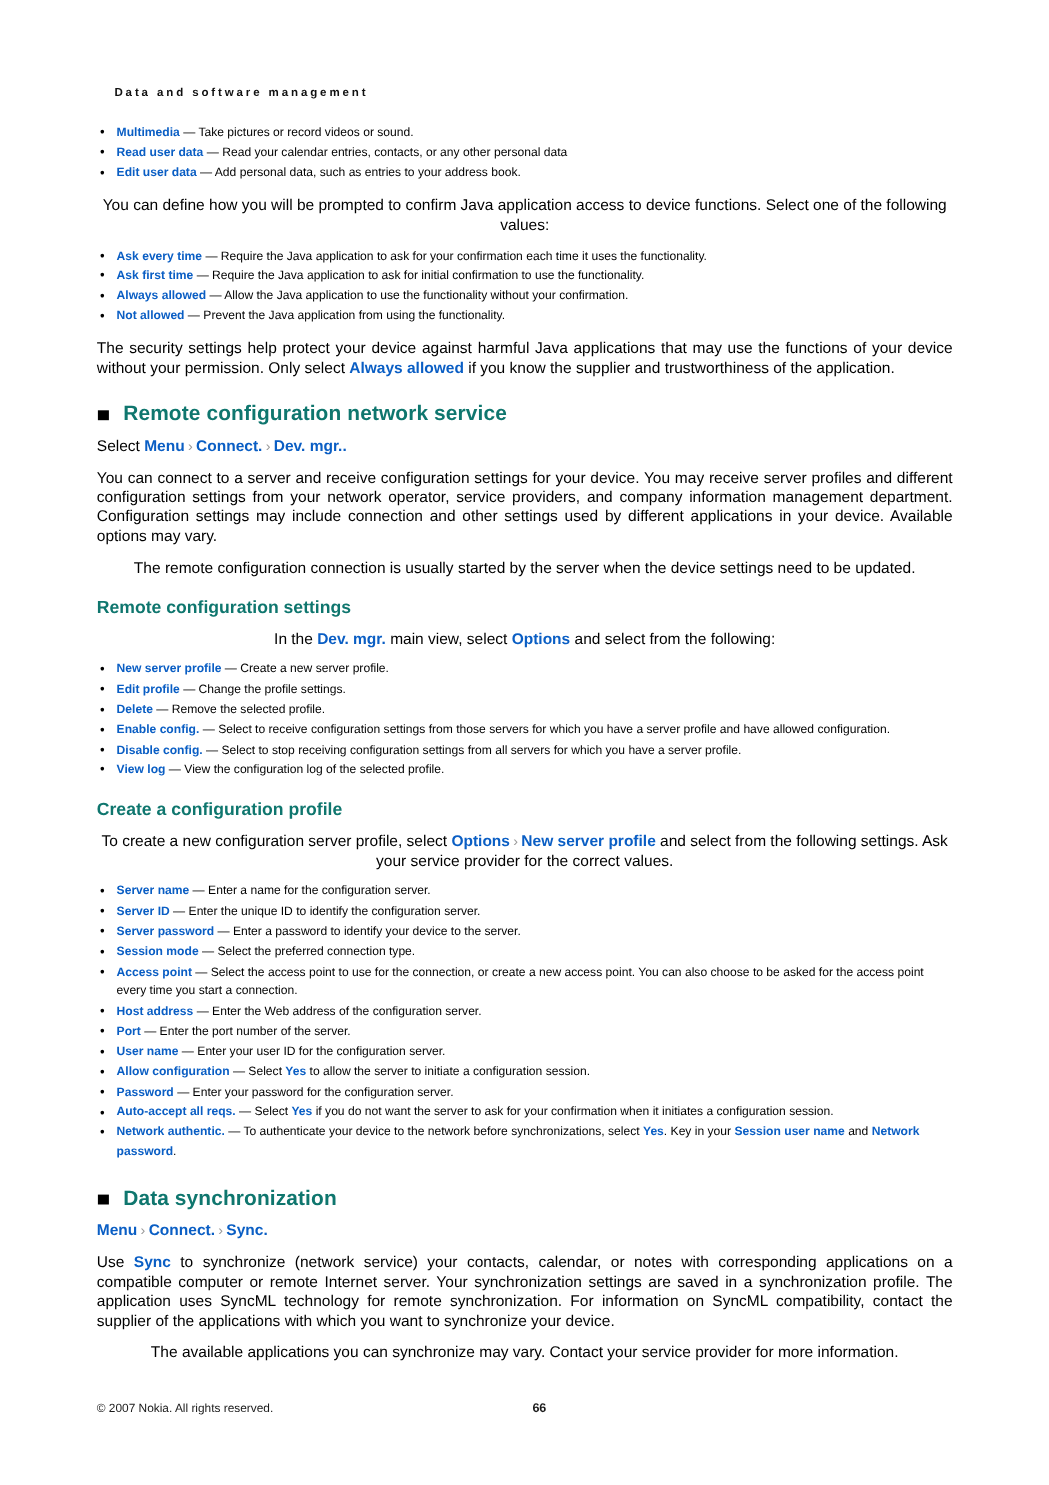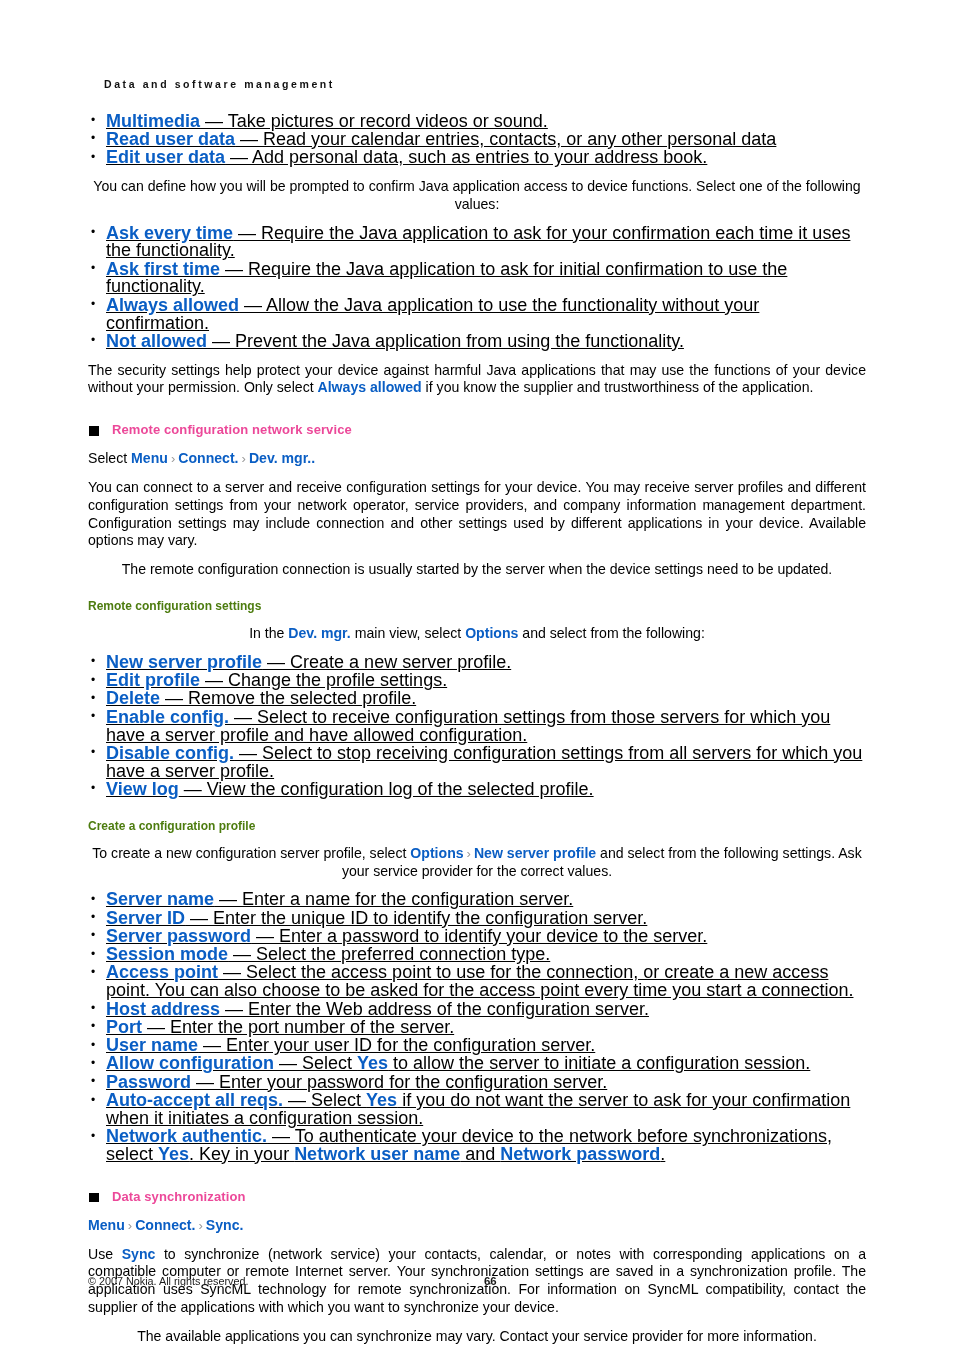--- a/index.html
+++ b/index.html
@@ -67,62 +67,61 @@
 
   
   ul.blist {
     list-style: none;
     margin: 0 0 11px 0;
     padding: 0;
   }
   ul.blist > li {
     position: relative;
     padding-left: 18px;
-    font-size: 18px;
+    font-size: 11px;
     line-height: 17.8px;
     margin: 0 0 0.5px 0;
-    text-decoration: underline;
   }
   ul.blist > li::before {
     content: "\2022";
     position: absolute;
     left: 3px;
     top: -0.5px;
     font-size: 12px;
     color: #000;
   }
 
   
   .sec-head {
     position: relative;
-    font-size: 13px;
+    font-size: 19px;
     font-weight: bold;
     line-height: 22px;
     margin: 22px 0 9px 0;
     padding-left: 24px;
-    color: #ec4899;
+    color: #0f766e;
     letter-spacing: 0.1px;
   }
   .sec-head .sq {
     position: absolute;
     left: 1px;
     top: 7px;
     width: 9.5px;
     height: 9.5px;
     background: #000;
     display: block;
   }
 
   
   .sub-head {
-    font-size: 12px;
+    font-size: 16px;
     font-weight: bold;
     line-height: 18px;
     margin: 18px 0 10px 0;
-    color: #4d7c0f;
+    color: #0f766e;
   }
 
   
   .crumbs {
     font-size: 14.1px;
     line-height: 17.8px;
     margin: 0 0 11px 0;
   }
 
   
@@ -204,21 +203,21 @@
       <li><span class="lnk">Server ID</span><span> — Enter the unique ID to identify the configuration server.</span></li>
       <li><span class="lnk">Server password</span><span> — Enter a password to identify your device to the server.</span></li>
       <li><span class="lnk">Session mode</span><span> — Select the preferred connection type.</span></li>
       <li><span class="lnk">Access point</span><span> — Select the access point to use for the connection, or create a new access point. You can also choose to be asked for the access point every time you start a connection.</span></li>
       <li><span class="lnk">Host address</span><span> — Enter the Web address of the configuration server.</span></li>
       <li><span class="lnk">Port</span><span> — Enter the port number of the server.</span></li>
       <li><span class="lnk">User name</span><span> — Enter your user ID for the configuration server.</span></li>
       <li><span class="lnk">Allow configuration</span><span> — Select </span><span class="lnk">Yes</span><span> to allow the server to initiate a configuration session.</span></li>
       <li><span class="lnk">Password</span><span> — Enter your password for the configuration server.</span></li>
       <li><span class="lnk">Auto-accept all reqs.</span><span> — Select </span><span class="lnk">Yes</span><span> if you do not want the server to ask for your confirmation when it initiates a configuration session.</span></li>
-      <li><span class="lnk">Network authentic.</span><span> — To authenticate your device to the network before synchronizations, select </span><span class="lnk">Yes</span><span>. Key in your </span><span class="lnk">Network user name</span><span> and </span><span class="lnk">Network password</span><span>.</span></li>
+      <li><span class="lnk">Network authentic.</span><span> — To authenticate your device to the network before synchronizations, select </span><span class="lnk">Yes</span><span>. Key in your </span><span class="lnk">Session user name</span><span> and </span><span class="lnk">Network password</span><span>.</span></li>
     </ul>
 
     <h2 class="sec-head"><span class="sq"></span><span>Data synchronization</span></h2>
 
     <div class="crumbs"><span class="lnk">Menu</span><span class="chev">›</span><span class="lnk">Connect.</span><span class="chev">›</span><span class="lnk">Sync.</span></div>
 
     <p class="para justify"><span>Use </span><span class="lnk">Sync</span><span> to synchronize (network service) your contacts, calendar, or notes with corresponding applications on a compatible computer or remote Internet server. Your synchronization settings are saved in a synchronization profile. The application uses SyncML technology for remote synchronization. For information on SyncML compatibility, contact the supplier of the applications with which you want to synchronize your device.</span></p>
 
     <p class="para">The available applications you can synchronize may vary. Contact your service provider for more information.</p>
 

